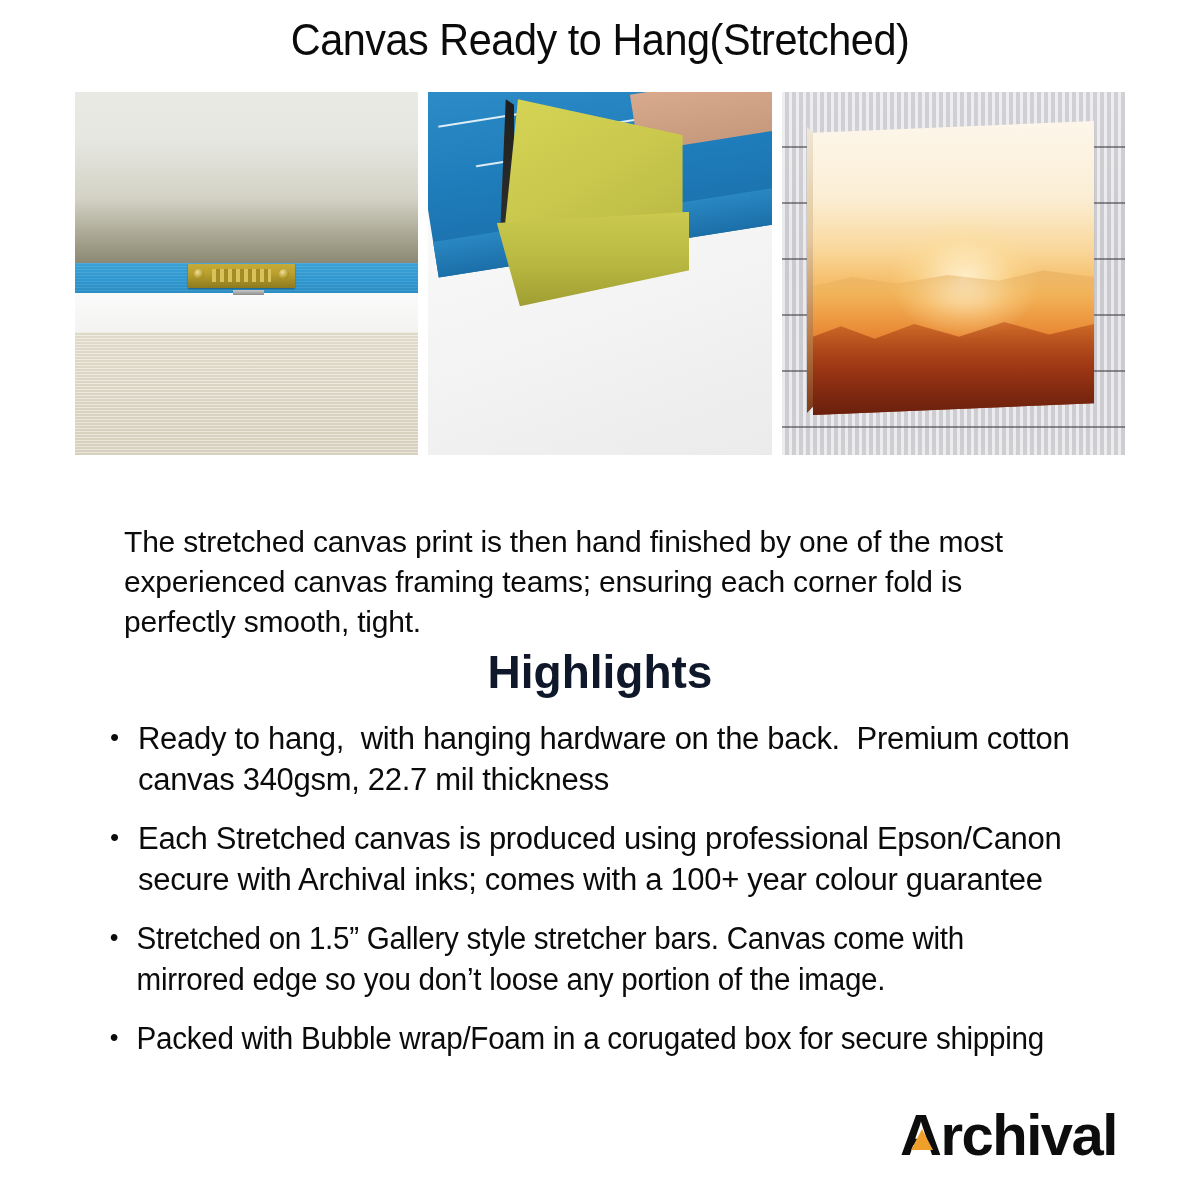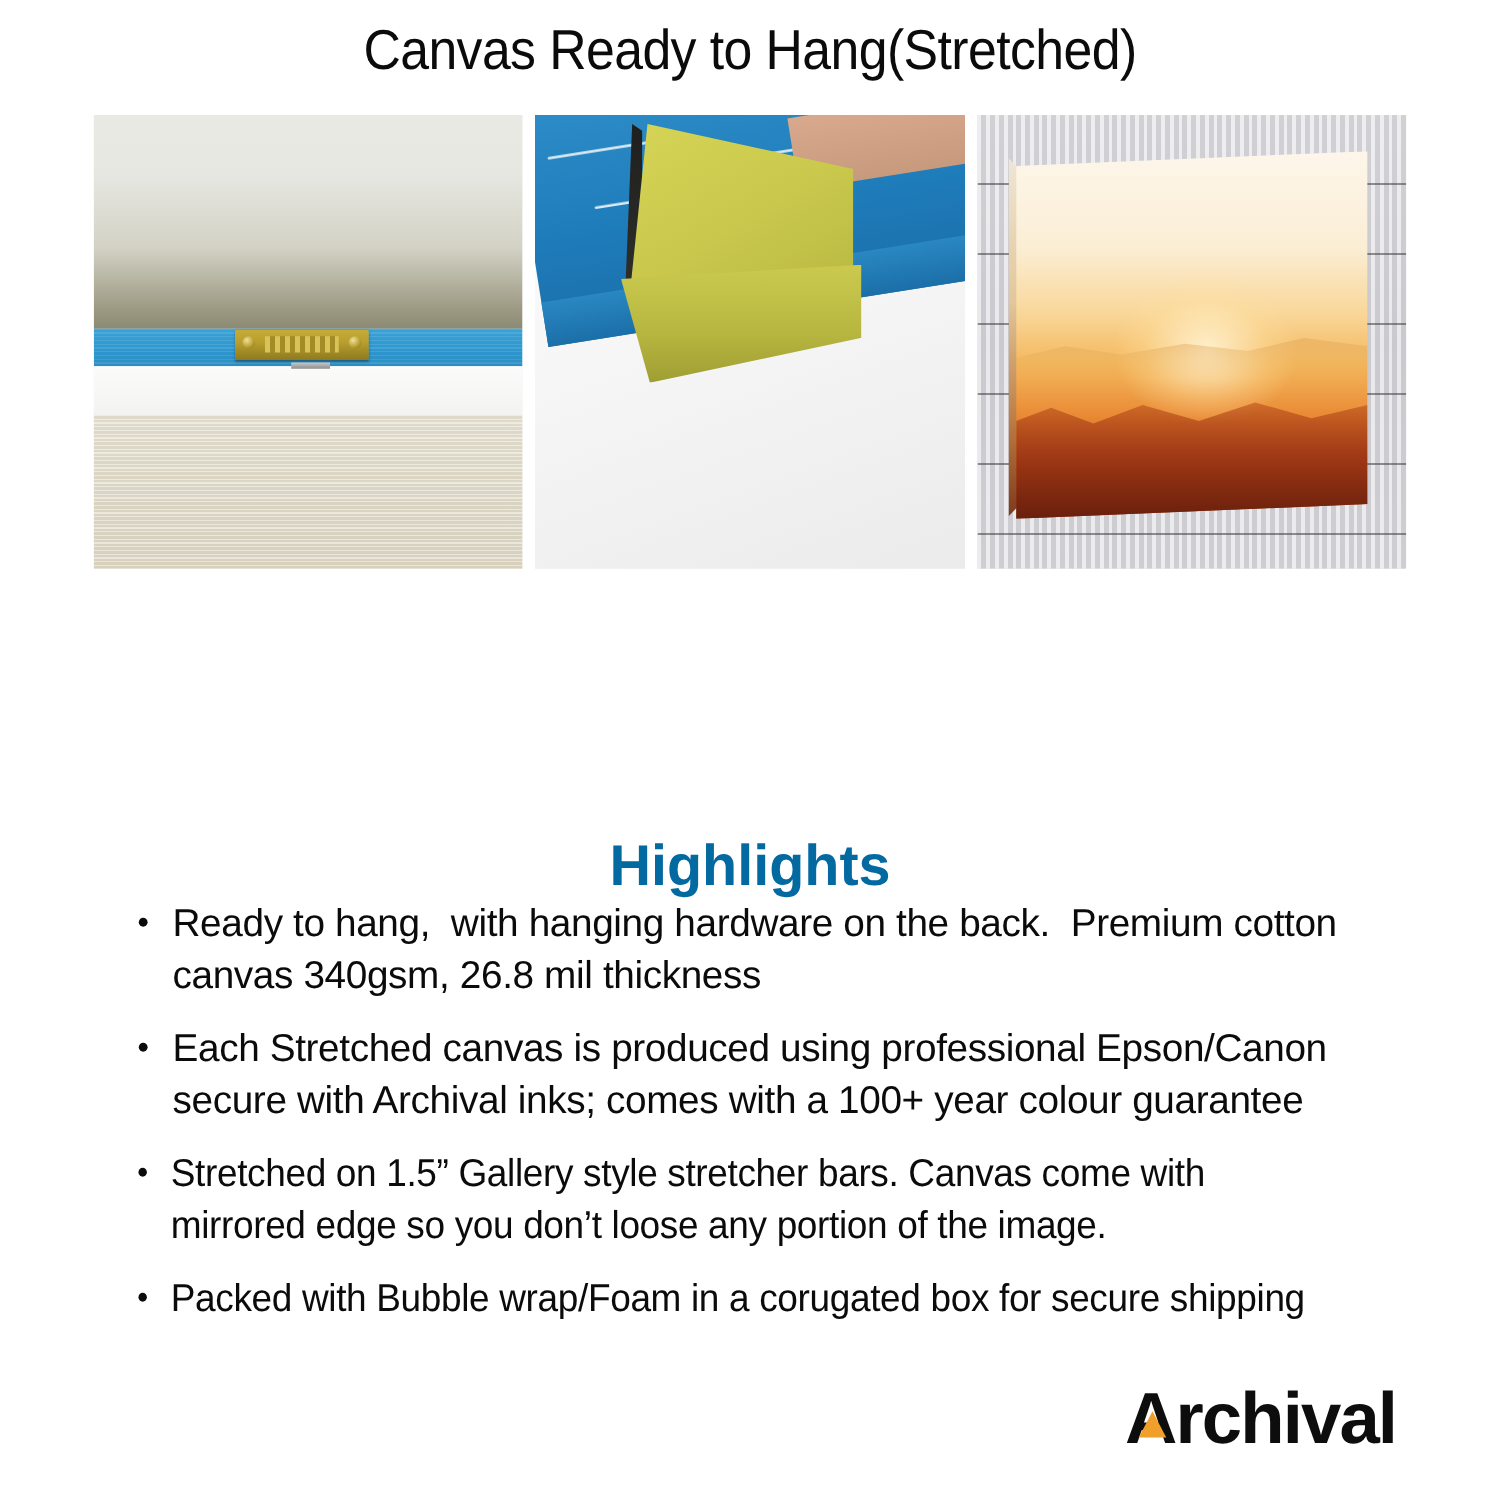--- a/index.html
+++ b/index.html
@@ -237,26 +237,26 @@
     font-size: 30px;
     line-height: 40px;
     letter-spacing: -0.2px;
     color: #0b0b0b;
     white-space: pre-wrap;
   }
 
   
   .highlights-heading {
     position: absolute;
-    left: 0; top: 627px;
+    left: 0; top: 607px;
     width: 1200px;
     text-align: center;
     font-size: 46px;
     line-height: 54px;
-    color: #0369a1;
+    color: #0f172a;
   }
 
   
   .bullets {
     position: absolute;
     left: 106px;
     top: 718px;
     width: 1010px;
     list-style: none;
     margin: 0;
@@ -354,25 +354,26 @@
       <div class="p3-side"></div>
       <div class="p3-canvas">
         <div class="glow"></div>
         <div class="hills"></div>
         <div class="town"></div>
       </div>
     </div>
 
   </div>
 
+  <p class="intro">The stretched canvas print is then hand finished by one of the most experienced canvas framing teams; ensuring each corner fold is perfectly smooth, tight.</p>
 
   <h2 class="highlights-heading">Highlights</h2>
 
   <ul class="bullets">
-    <li class="bullet">Ready to hang,  with hanging hardware on the back.  Premium cotton canvas 340gsm, 26.8 mil thickness</li>
+    <li class="bullet">Ready to hang,  with hanging hardware on the back.  Premium cotton canvas 340gsm, 22.7 mil thickness</li>
     <li class="bullet">Each Stretched canvas is produced using professional Epson/Canon secure with Archival inks; comes with a 100+ year colour guarantee</li>
     <li class="bullet narrow">Stretched on 1.5” Gallery style stretcher bars. Canvas come with mirrored edge so you don’t loose any portion of the image.</li>
     <li class="bullet narrow">Packed with Bubble wrap/Foam in a corugated box for secure shipping</li>
   </ul>
 
   <div class="logo">
     <span class="logo-text">Archival</span>
     <span class="logo-triangle"></span>
   </div>
 

